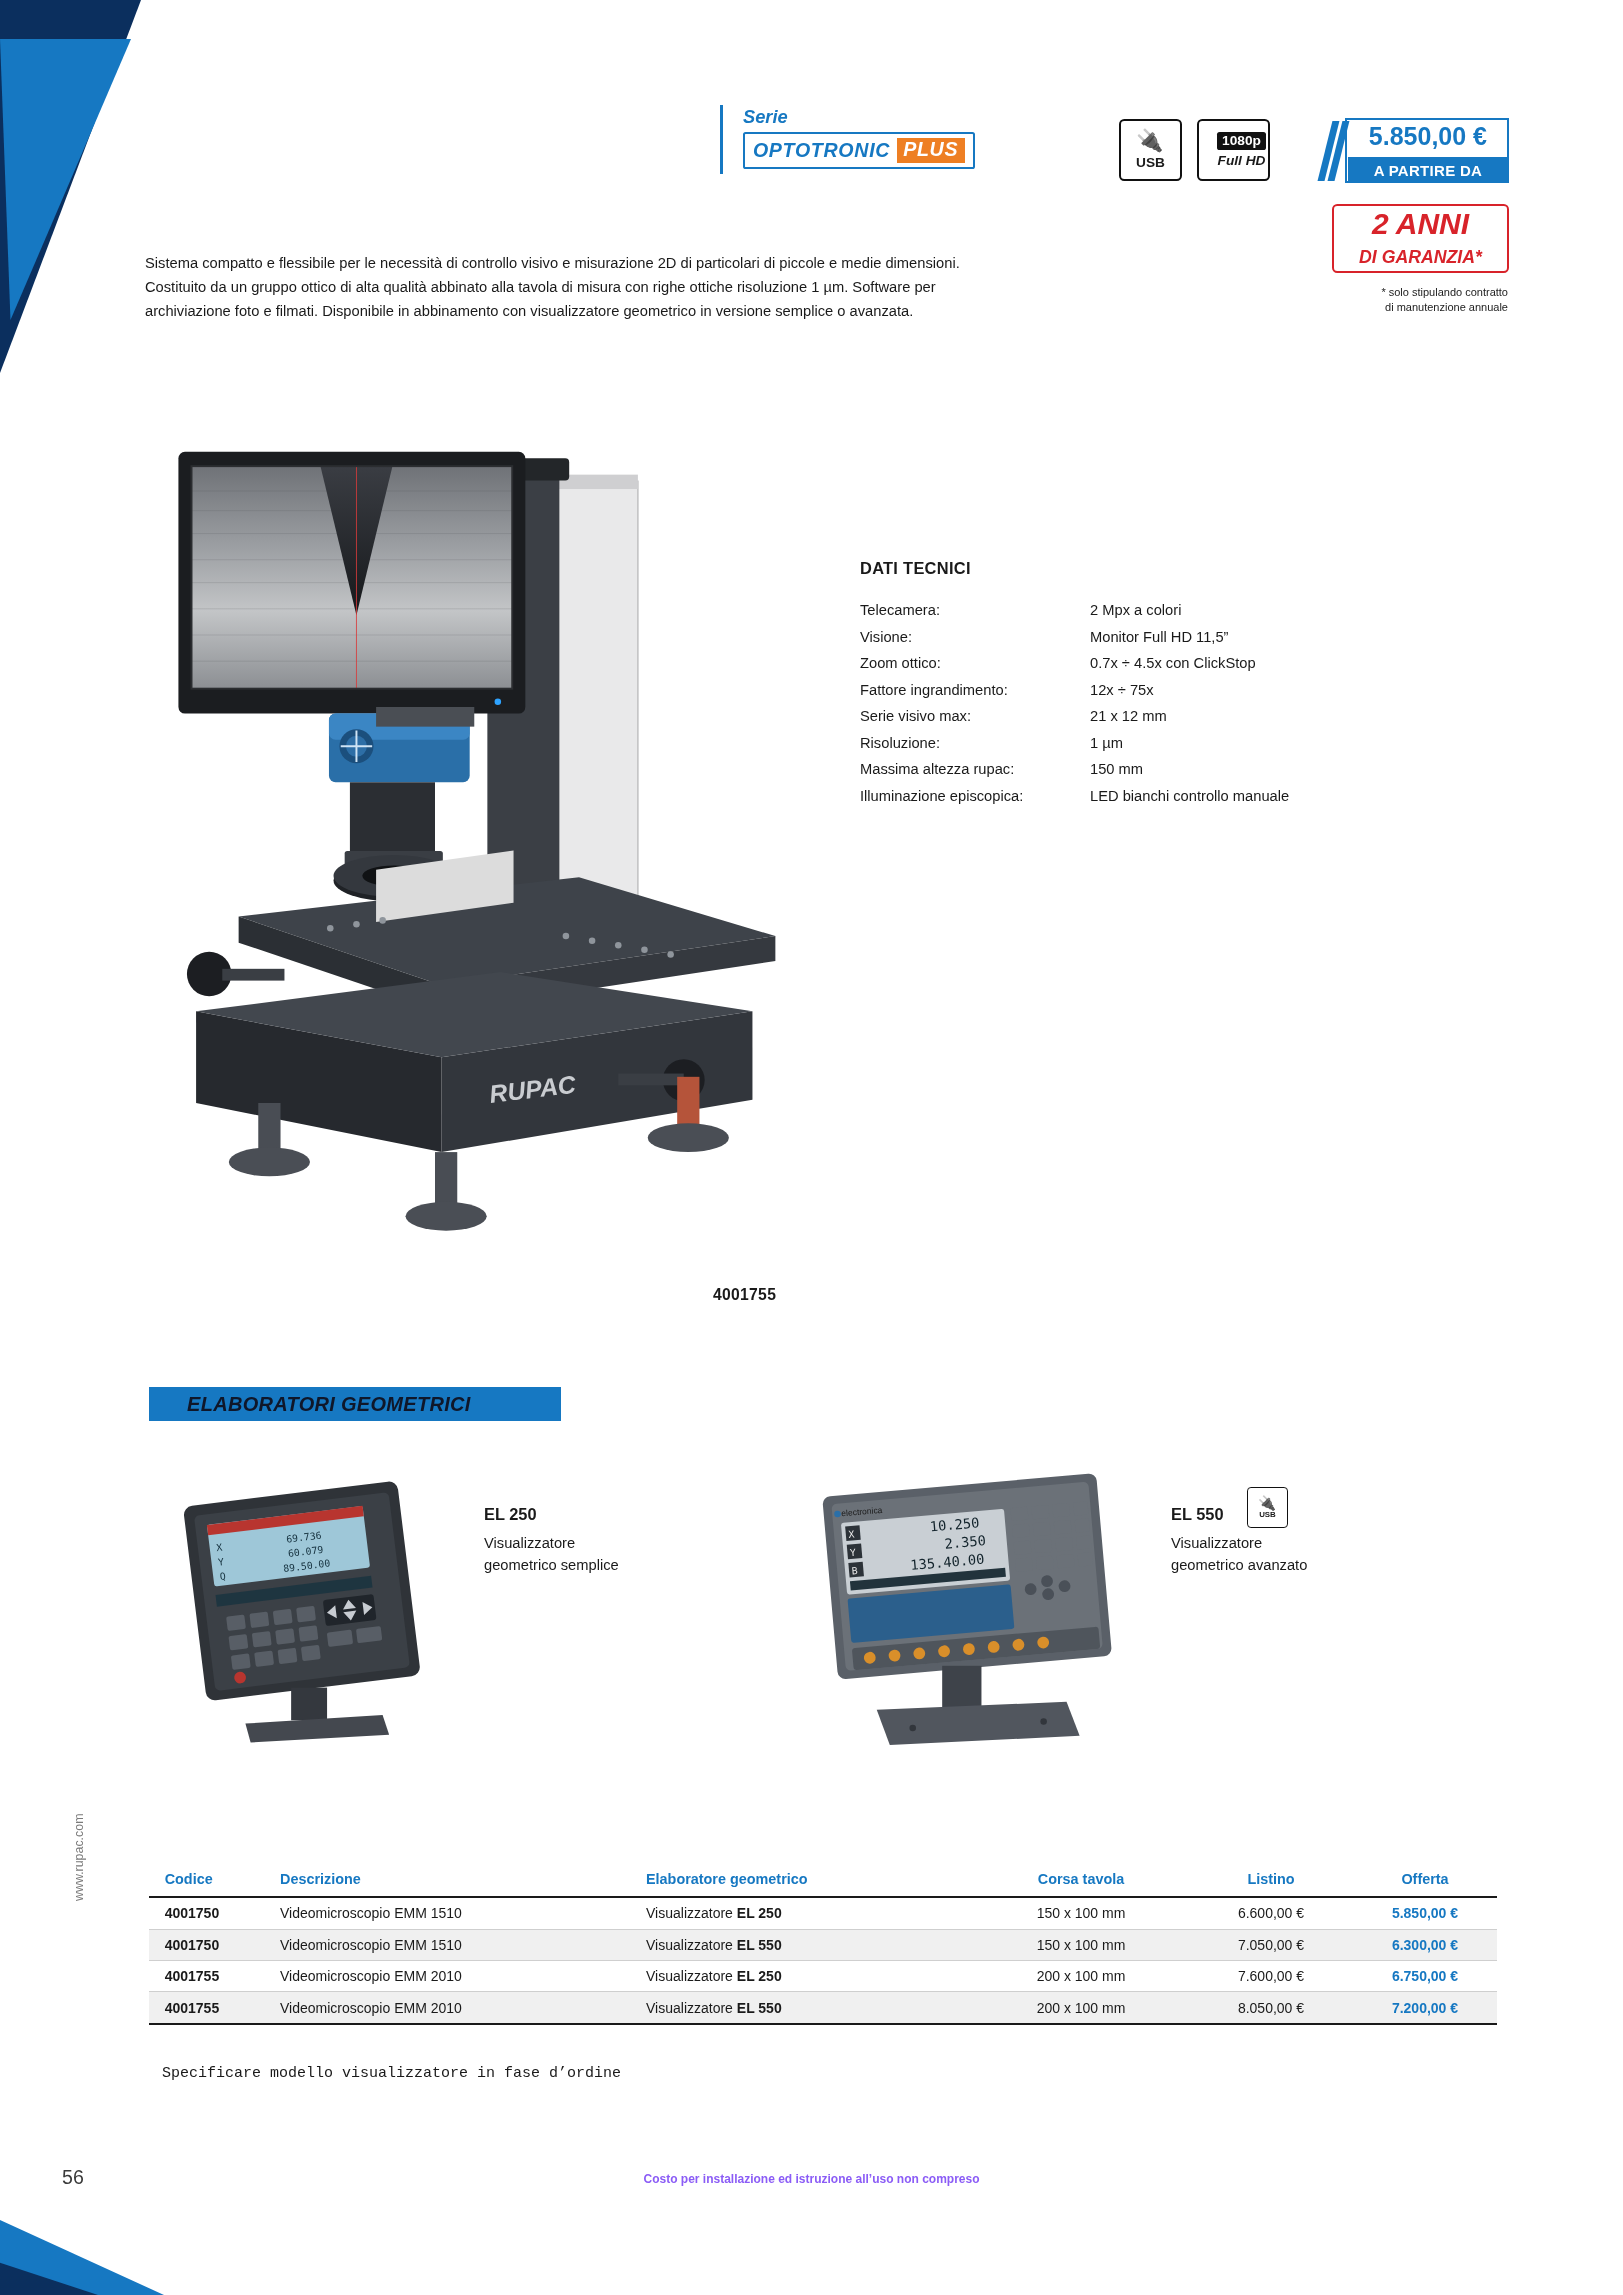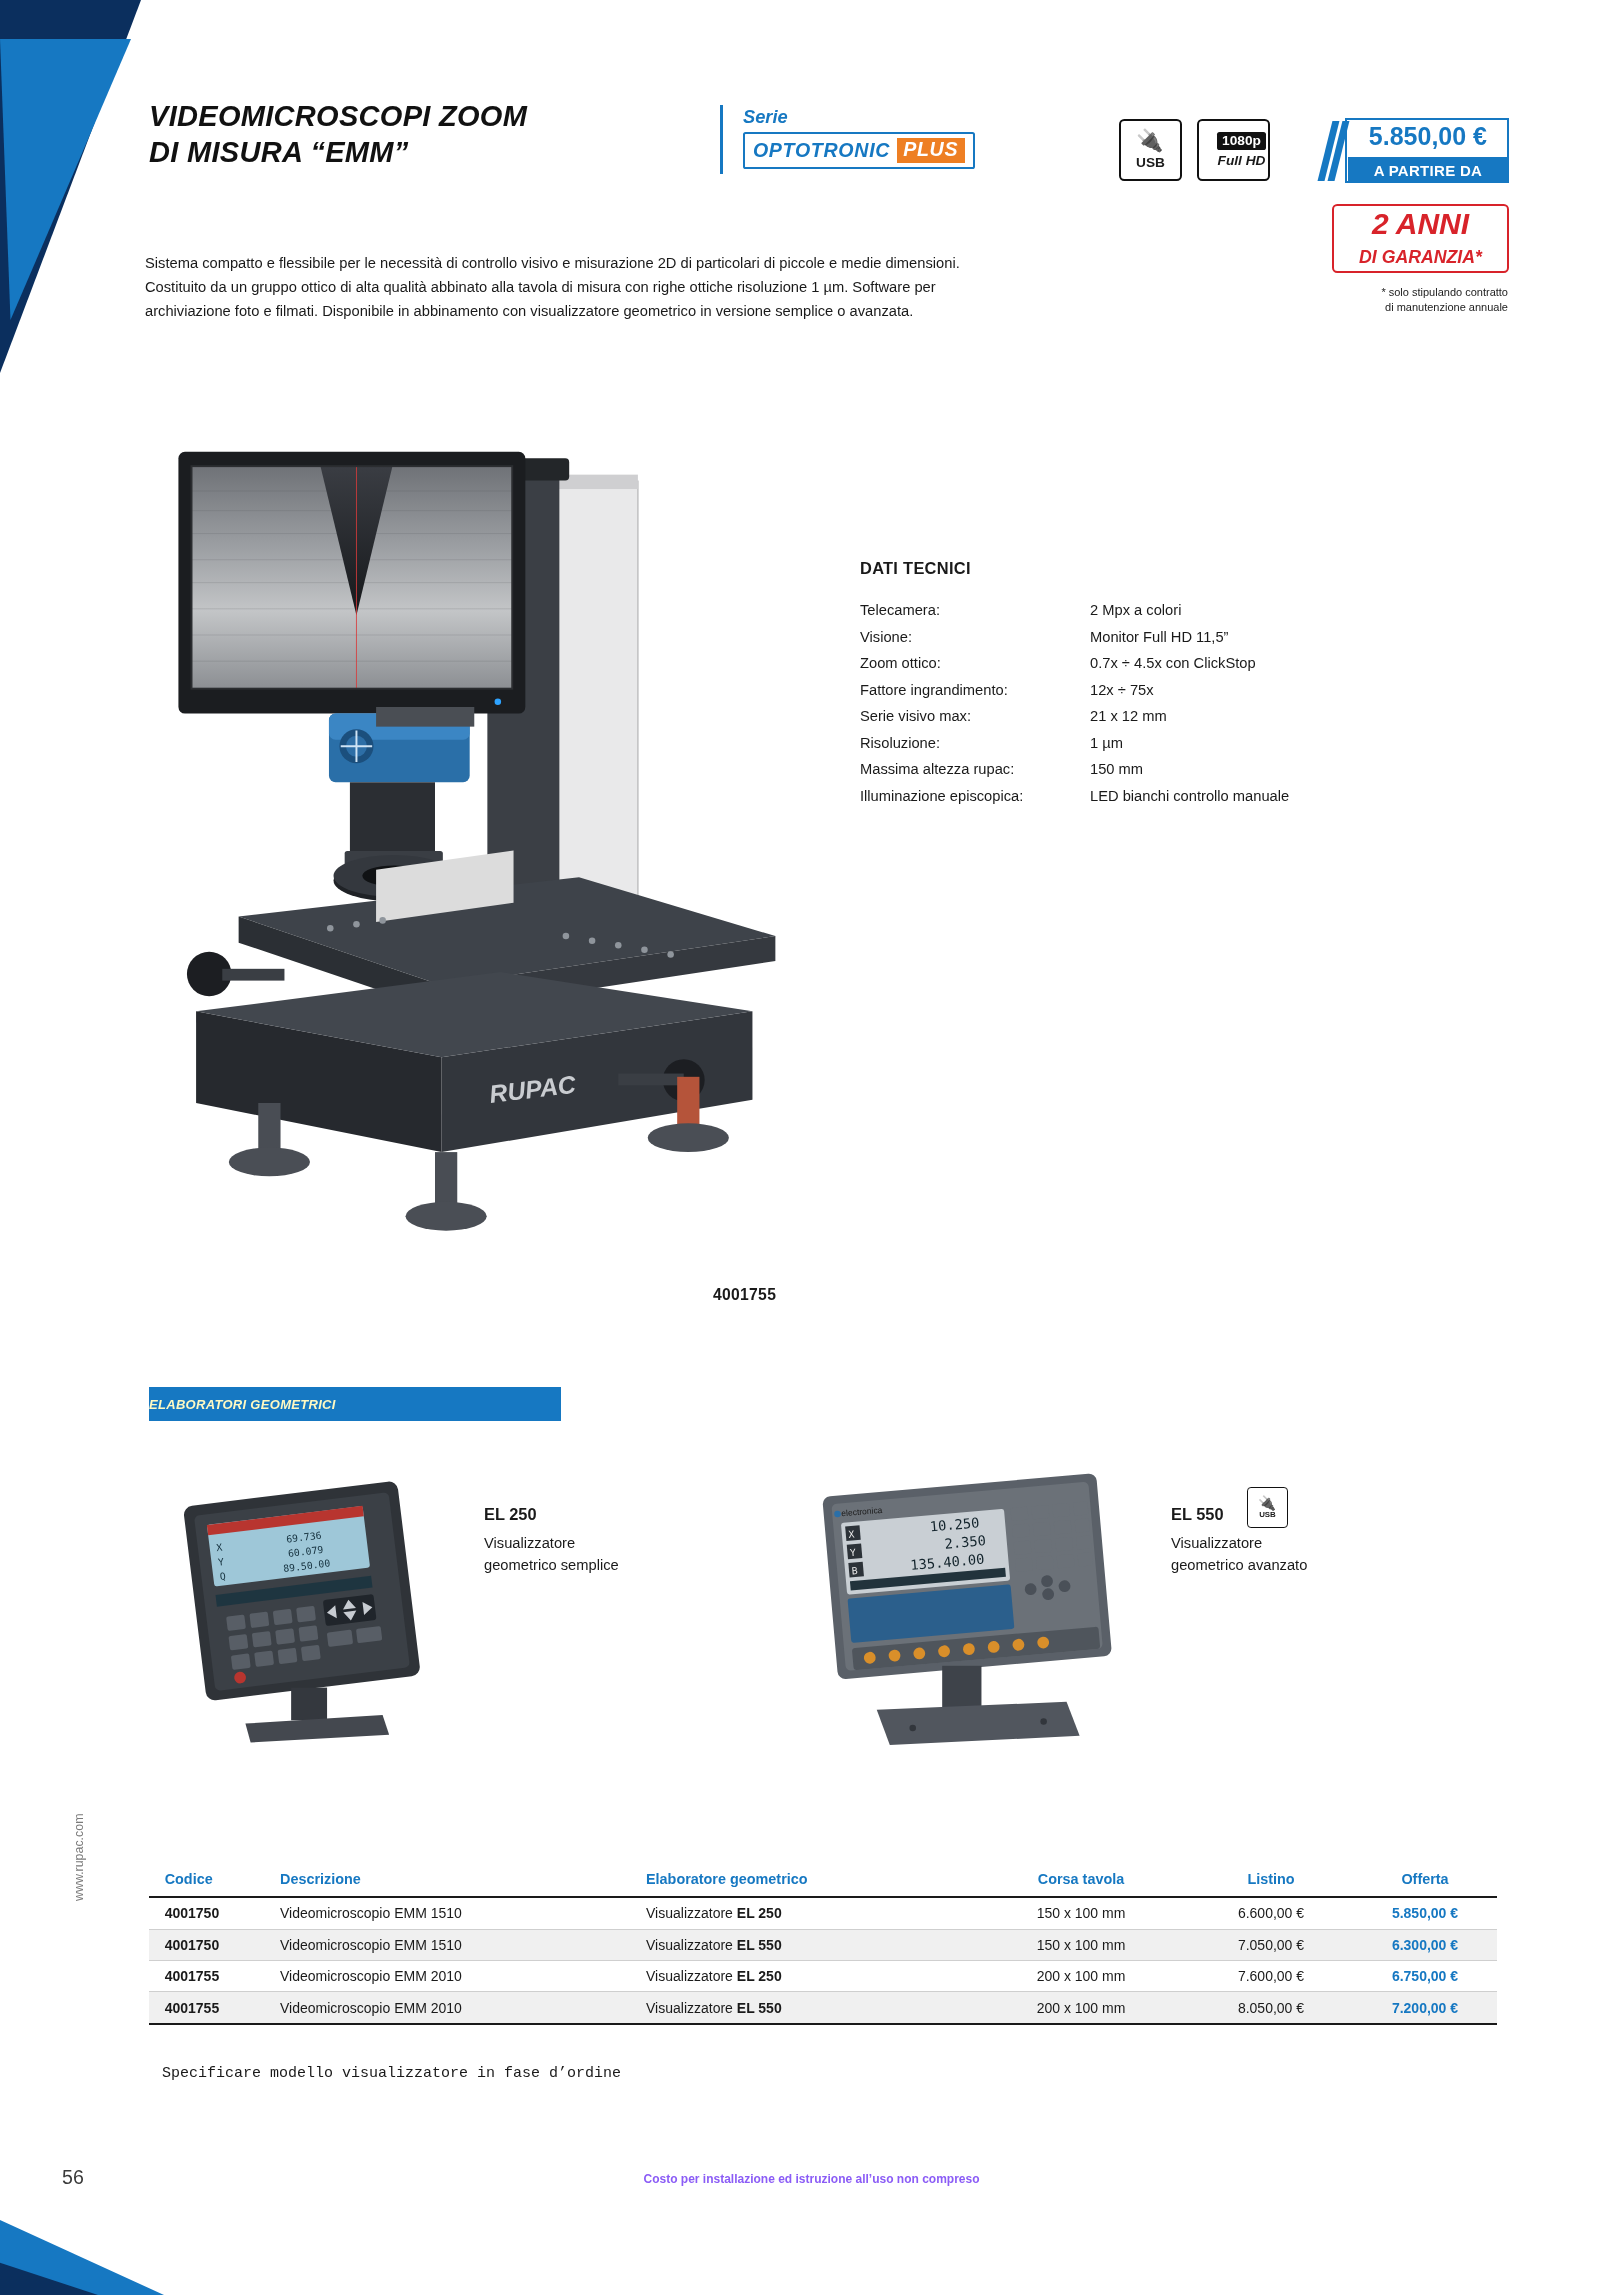--- a/index.html
+++ b/index.html
@@ -137,23 +137,23 @@
   
   .tech { position: absolute; left: 860px; top: 559px; width: 622px; }
   .tech h2 { font-size: 16.4px; font-weight: bold; letter-spacing: 0.3px; margin-bottom: 19.6px; }
   .tech table { border-collapse: collapse; font-size: 14.7px; }
   .tech td { padding: 2.6px 0; vertical-align: top; line-height: 1.45; }
   .tech td.k { width: 230px; padding-right: 6.5px; }
 
   
   .band {
     position: absolute; left: 149px; top: 1387px; width: 412px; height: 34px;
-    background: #1678c2; color: #fef9c3;
-    display: flex; align-items: center; 
-    font-size: 13px; font-weight: bold; font-style: italic; letter-spacing: 0.3px;
+    background: #1678c2; color: #0f172a;
+    display: flex; align-items: center; padding-left: 38px;
+    font-size: 20px; font-weight: bold; font-style: italic; letter-spacing: 0.3px;
   }
 
   
   .el250-img { position: absolute; left: 167px; top: 1472px; width: 294px; height: 294px; }
   .el550-img { position: absolute; left: 808px; top: 1466px; width: 324px; height: 308px; }
 
   .el-text { position: absolute; font-size: 14.7px; line-height: 1.5; }
   .el-text .name { font-size: 16.4px; font-weight: bold; margin-bottom: 5.2px; }
   .el250-text { left: 484px; top: 1502px; }
   .el550-text { left: 1171px; top: 1502px; }
@@ -206,26 +206,20 @@
 </head>
 <body>
 
 <div class="page">
 
   <div class="corner-tl-dark"></div>
   <div class="corner-tl-blue"></div>
   <div class="corner-bl-blue"></div>
   <div class="corner-bl-dark"></div>
 
-  <div class="title-block">
-    <h1>
-      <span>VIDEOMICROSCOPI ZOOM</span><br>
-      <span>DI MISURA “EMM”</span>
-    </h1>
-  </div>
   <div class="title-rule"></div>
 
   <div class="serie-block">
     <div class="serie-label">Serie</div>
     <div class="optotronic-badge">
       <span class="ot">OPTOTRONIC</span>
       <span class="plus">PLUS</span>
     </div>
   </div>
 

